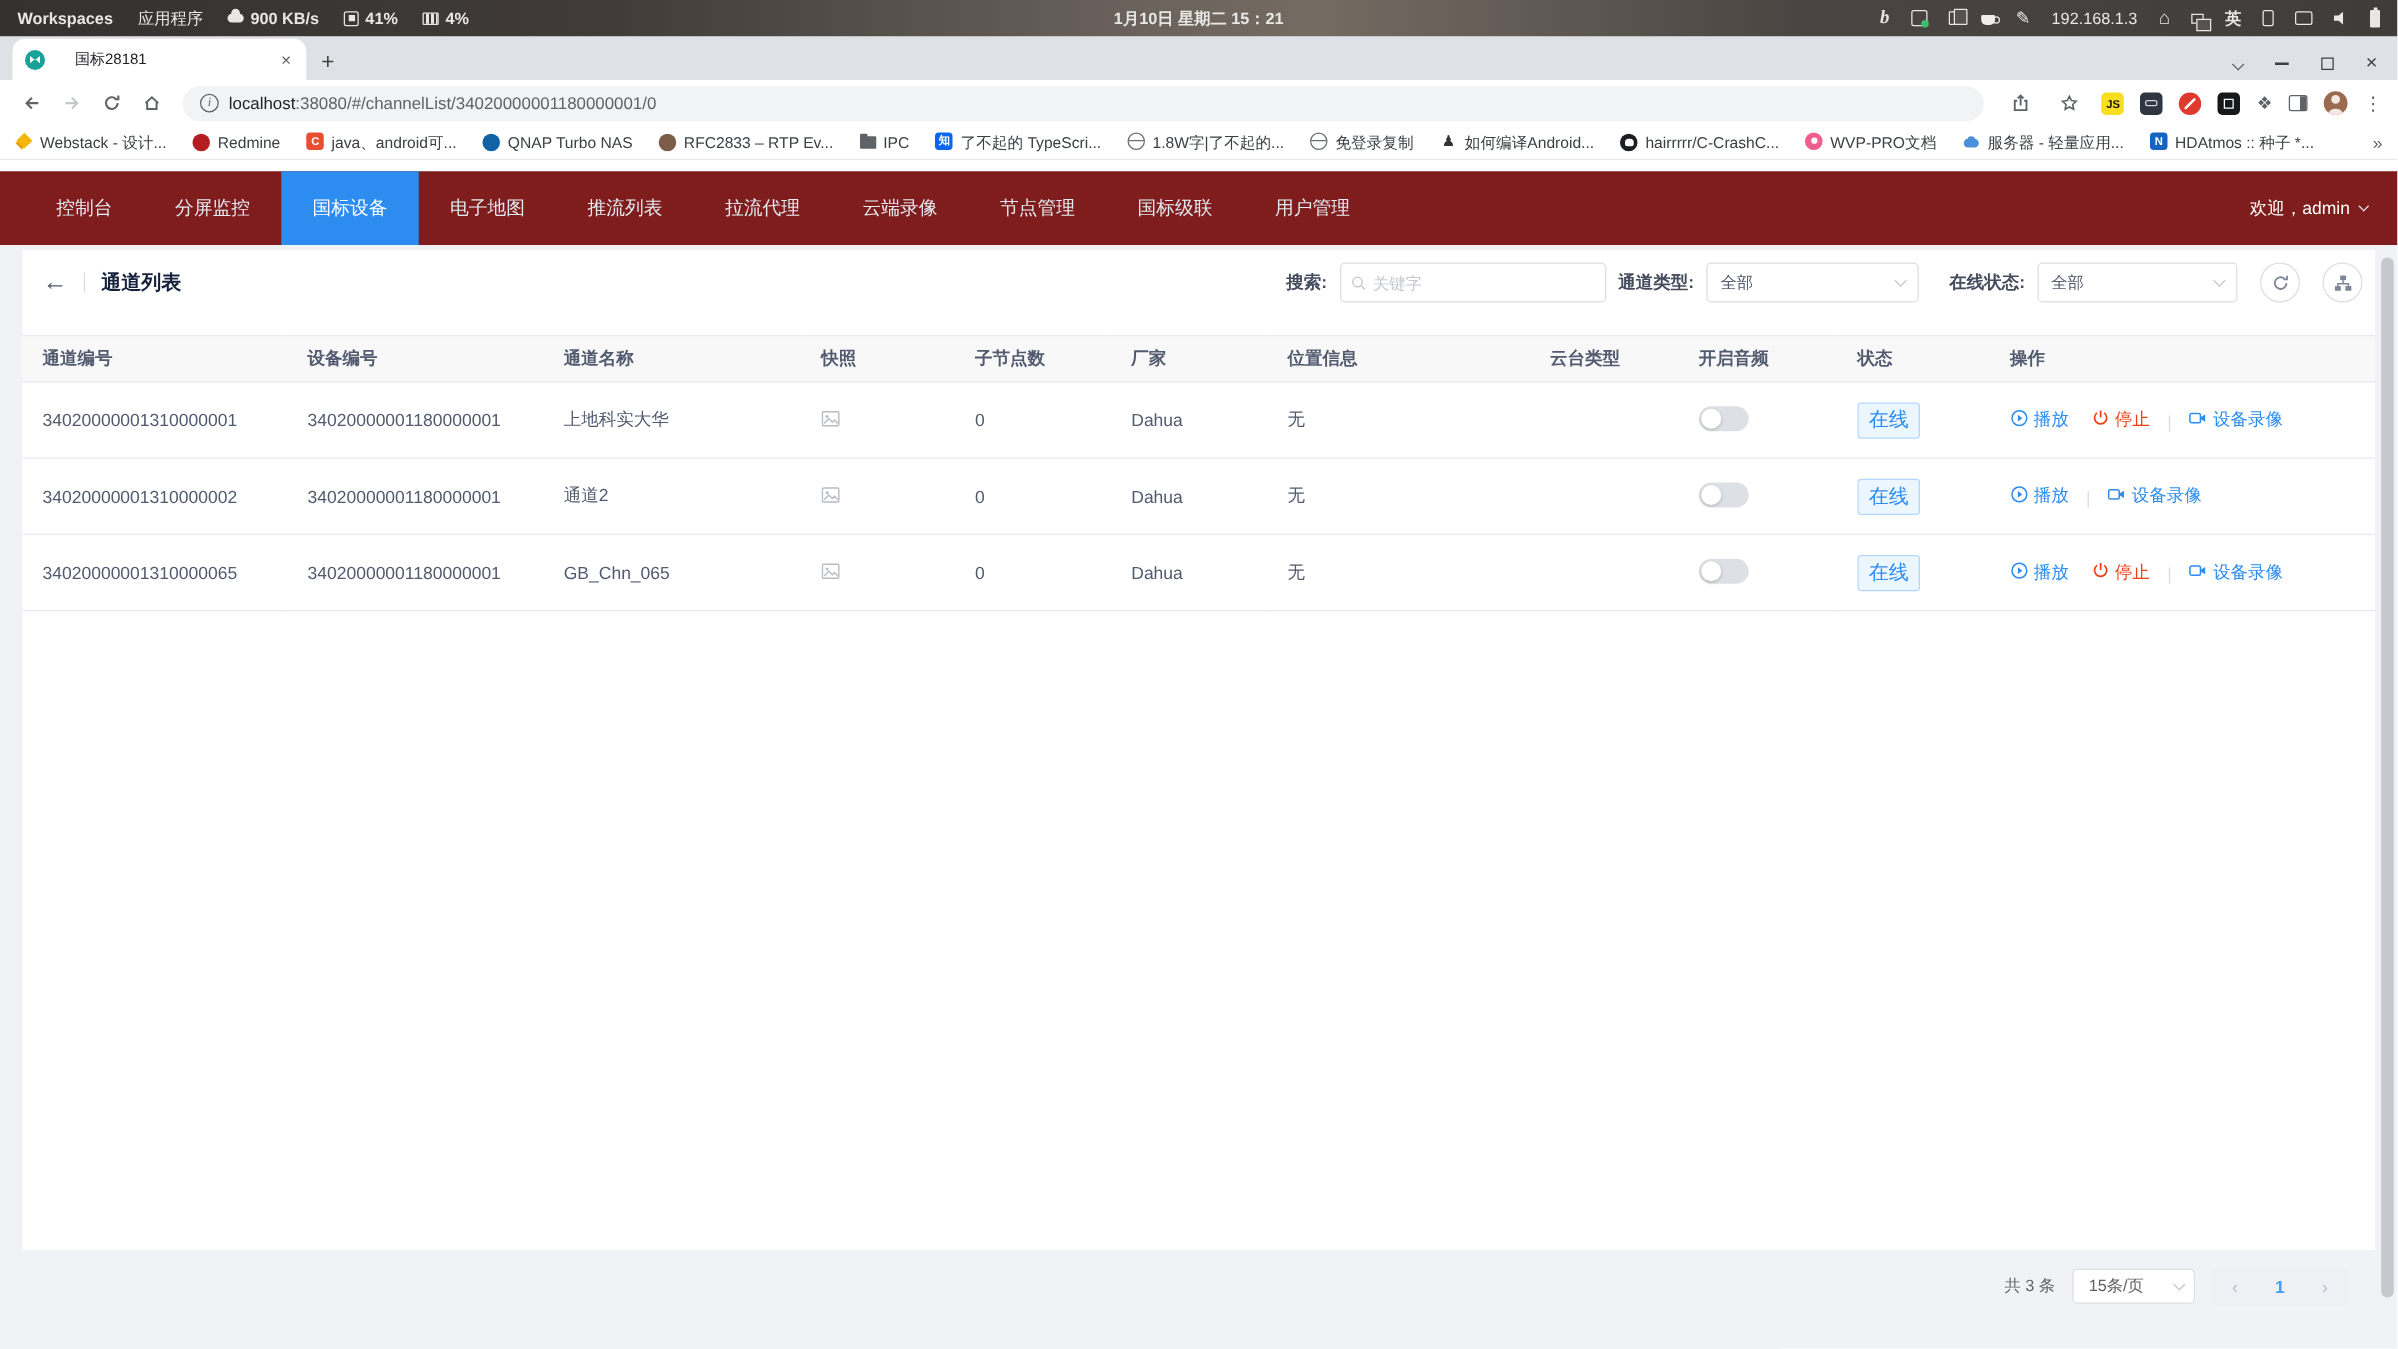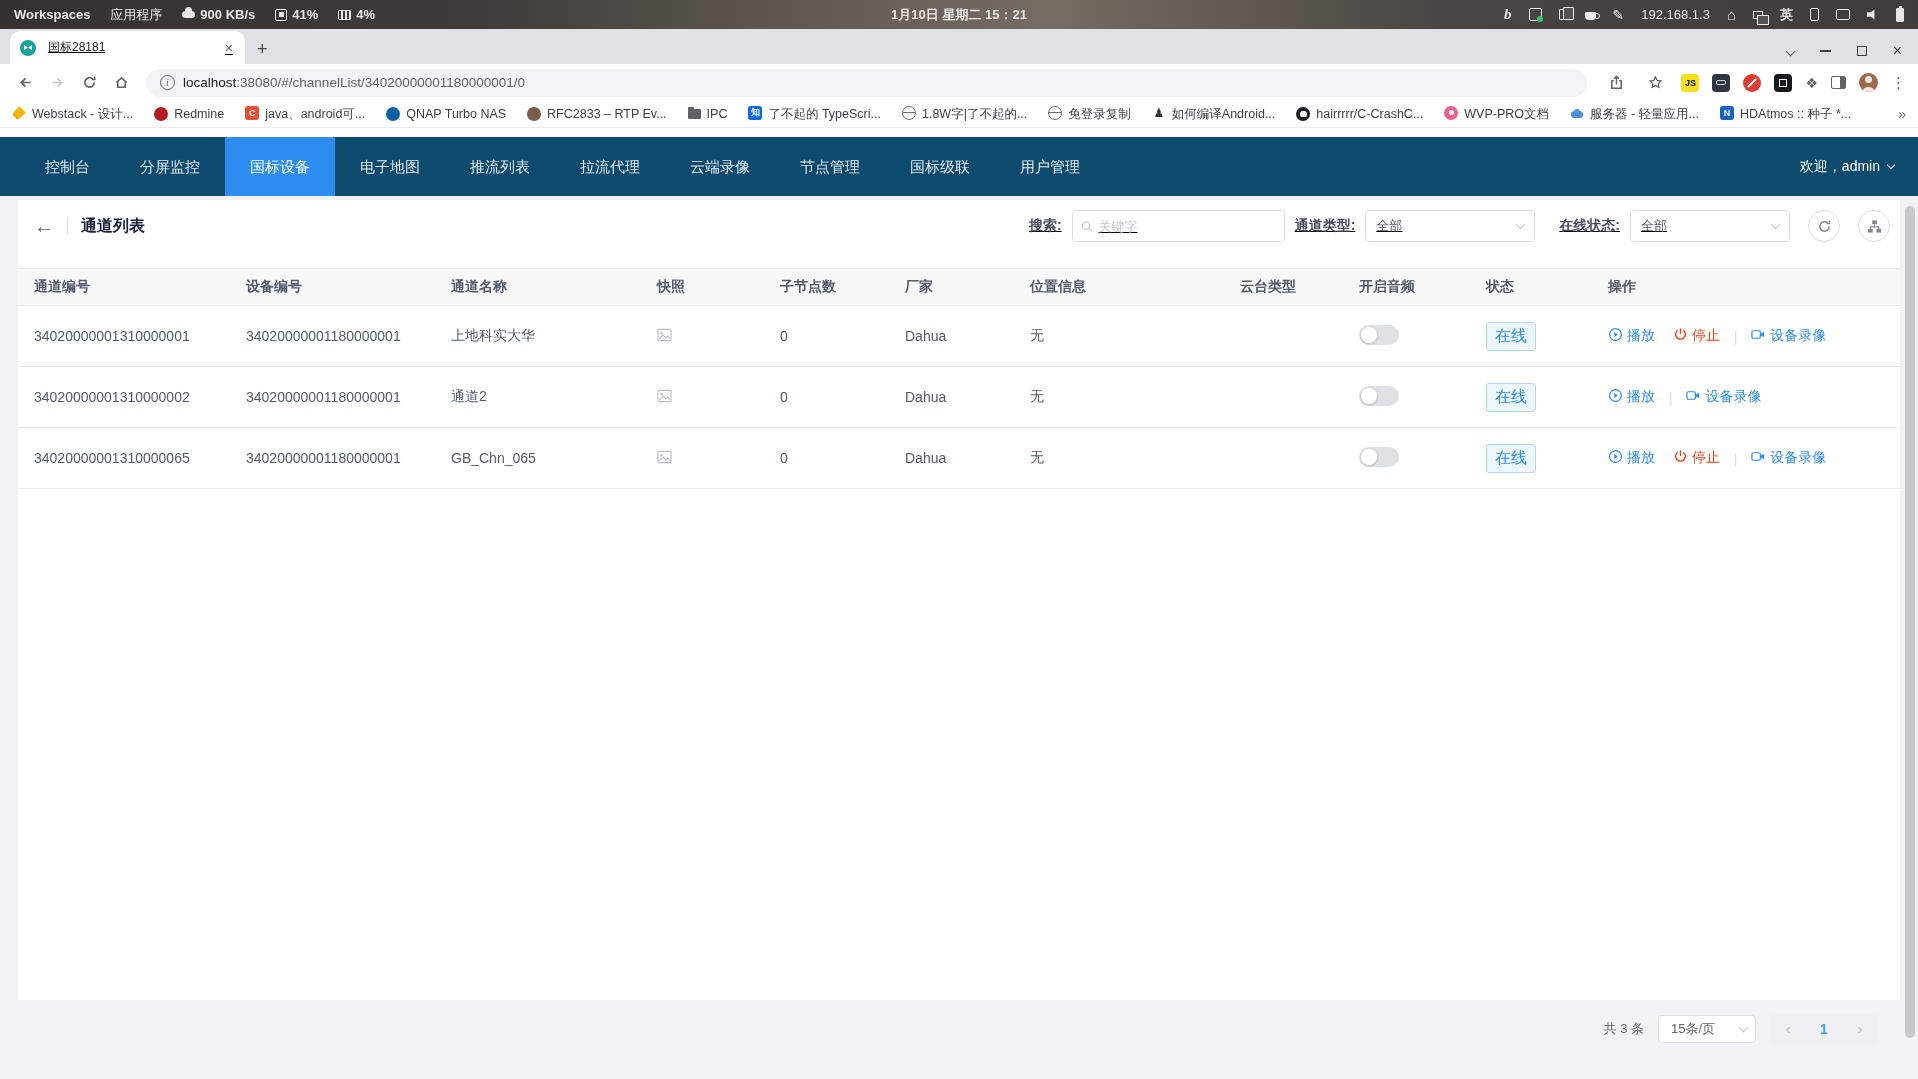--- a/index.html
+++ b/index.html
@@ -37,21 +37,21 @@
   .i-lang { font-size:13px; font-weight:700; }
   .i-phone { width:9px; height:13px; border:1.5px solid #e9e7e4; border-radius:2px; }
   .i-screen { width:14px; height:11px; border:1.5px solid #e9e7e4; border-radius:2px; }
   .i-vol { width:12px; height:12px; background:#e9e7e4;
     clip-path:polygon(0 32%,32% 32%,62% 8%,62% 92%,32% 68%,0 68%); }
   .i-batt { width:8px; height:14px; border:1.5px solid #e9e7e4; border-radius:1px; background:#e9e7e4; }
   .i-batt::before { content:""; position:absolute; top:-3px; left:1.5px; width:3px; height:2px; background:#e9e7e4; }
 
   
   .tabstrip { height:35px; background:#dee1e6; display:flex; align-items:flex-end; padding:0 0 0 10px; }
-  .tab { width:235px; height:33px; background:#fff; border-radius:10px 10px 0 0; display:flex; align-items:center; padding:0 10px; gap:12px;text-decoration:underline; }
+  .tab { width:235px; height:33px; background:#fff; border-radius:10px 10px 0 0; display:flex; align-items:center; padding:0 10px; gap:24px; }
   .favicon { width:16px; height:16px; border-radius:50%; background:#17a398; position:relative; flex:none; }
   .favicon::before { content:""; position:absolute; left:4px; top:5px; width:8px; height:6px; background:#fff;
     clip-path:polygon(0 0,50% 60%,100% 0,100% 100%,50% 45%,0 100%); }
   .tab-title { font-size:12px; color:#202124; flex:1; white-space:nowrap; overflow:hidden; }
   .tab-close { font-size:14px; color:#5f6368; padding:0 2px; cursor:pointer; }
   .newtab { font-size:18px; color:#444; margin:0 0 4px 12px; }
   .strip-right { margin-left:auto; display:flex; align-items:center; gap:26px; padding:0 16px 8px 0; color:#3c4043; }
   .chev-dn { width:7px; height:7px; border-right:1.6px solid #5f6368; border-bottom:1.6px solid #5f6368; transform:rotate(45deg); }
   .win-min { width:11px; height:2px; background:#3c4043; }
   .win-max { width:10px; height:10px; border:1.6px solid #3c4043; }
@@ -101,33 +101,33 @@
   .bi-wvp { background:#ef5e8c; border-radius:50%; }
   .bi-wvp::before { content:""; width:5px; height:5px; background:#fff; border-radius:50%; }
   .bi-cloud { background:transparent; }
   .bi-cloud::before { content:""; width:12px; height:7px; background:#4a90d9; border-radius:4px; position:absolute; bottom:2px; }
   .bi-cloud::after { content:""; width:6px; height:6px; background:#4a90d9; border-radius:50%; position:absolute; bottom:5px; left:4px; }
   .bi-n { background:#1565c0; }
   .bm-more { color:#5f6368; font-size:14px; margin-left:auto; }
 
   
   .whitegap { height:9px; background:#fff; }
-  .navbar { height:59px; background:#0c4a6e; display:flex; align-items:center; padding:0 0 0 20px; }
+  .navbar { height:59px; background:#7f1d1d; display:flex; align-items:center; padding:0 0 0 20px; }
   .nav-item { height:59px; line-height:59px; padding:0 25px; color:#e3e9f0; font-size:15px; cursor:pointer; }
   .nav-item.active { background:#2d8cf0; color:#fff; }
   .nav-right { margin-left:auto; display:flex; align-items:center; gap:8px; color:#fff; font-size:14px; padding-right:24px; }
   .chev-w { width:6px; height:6px; border-right:1.4px solid #dfe6ee; border-bottom:1.4px solid #dfe6ee; transform:rotate(45deg); margin-top:-3px; }
 
   .content { height:883px; background:#f0f2f5; padding:4px 18px 0; position:relative; }
   .card { background:#fff; height:800px; }
   .card-header { height:52px; display:flex; align-items:center; padding:0 10px 0 16px; }
   .back-arrow { font-size:20px; color:#515a6e; line-height:1; cursor:pointer; }
   .vdiv { width:1px; height:16px; background:#dcdee2; margin:0 13px; }
   .page-title { font-size:16px; font-weight:700; color:#17233d; }
-  .filters { margin-left:auto; display:flex; align-items:center; gap:10px;text-decoration:underline; }
+  .filters { margin-left:auto; display:flex; align-items:center; gap:10px; }
   .flabel { font-size:14px; color:#454c5e; font-weight:600; }
   .search-box { width:213px; height:32px; border:1px solid #dcdee2; border-radius:4px; display:flex; align-items:center; padding:0 8px; gap:6px; background:#fff; }
   .search-box input { border:none; outline:none; width:100%; font-size:13px; color:#515a6e; font-family:inherit; }
   .search-box input::placeholder { color:#c5c8ce; }
   .selectbox { height:32px; border:1px solid #dcdee2; border-radius:4px; background:#fff; display:flex; align-items:center; justify-content:space-between; padding:0 10px; font-size:13px; color:#515a6e; cursor:pointer; }
   .sel-type { width:170px; margin-right:14px; }
   .sel-status { width:160px; }
   .chev-g { width:7px; height:7px; border-right:1.4px solid #c0c4cc; border-bottom:1.4px solid #c0c4cc; transform:rotate(45deg); margin-top:-3px; }
   .circle-btn { width:32px; height:32px; border:1px solid #dcdee2; border-radius:50%; background:#fff; display:flex; align-items:center; justify-content:center; margin-left:8px; cursor:pointer; }
 

